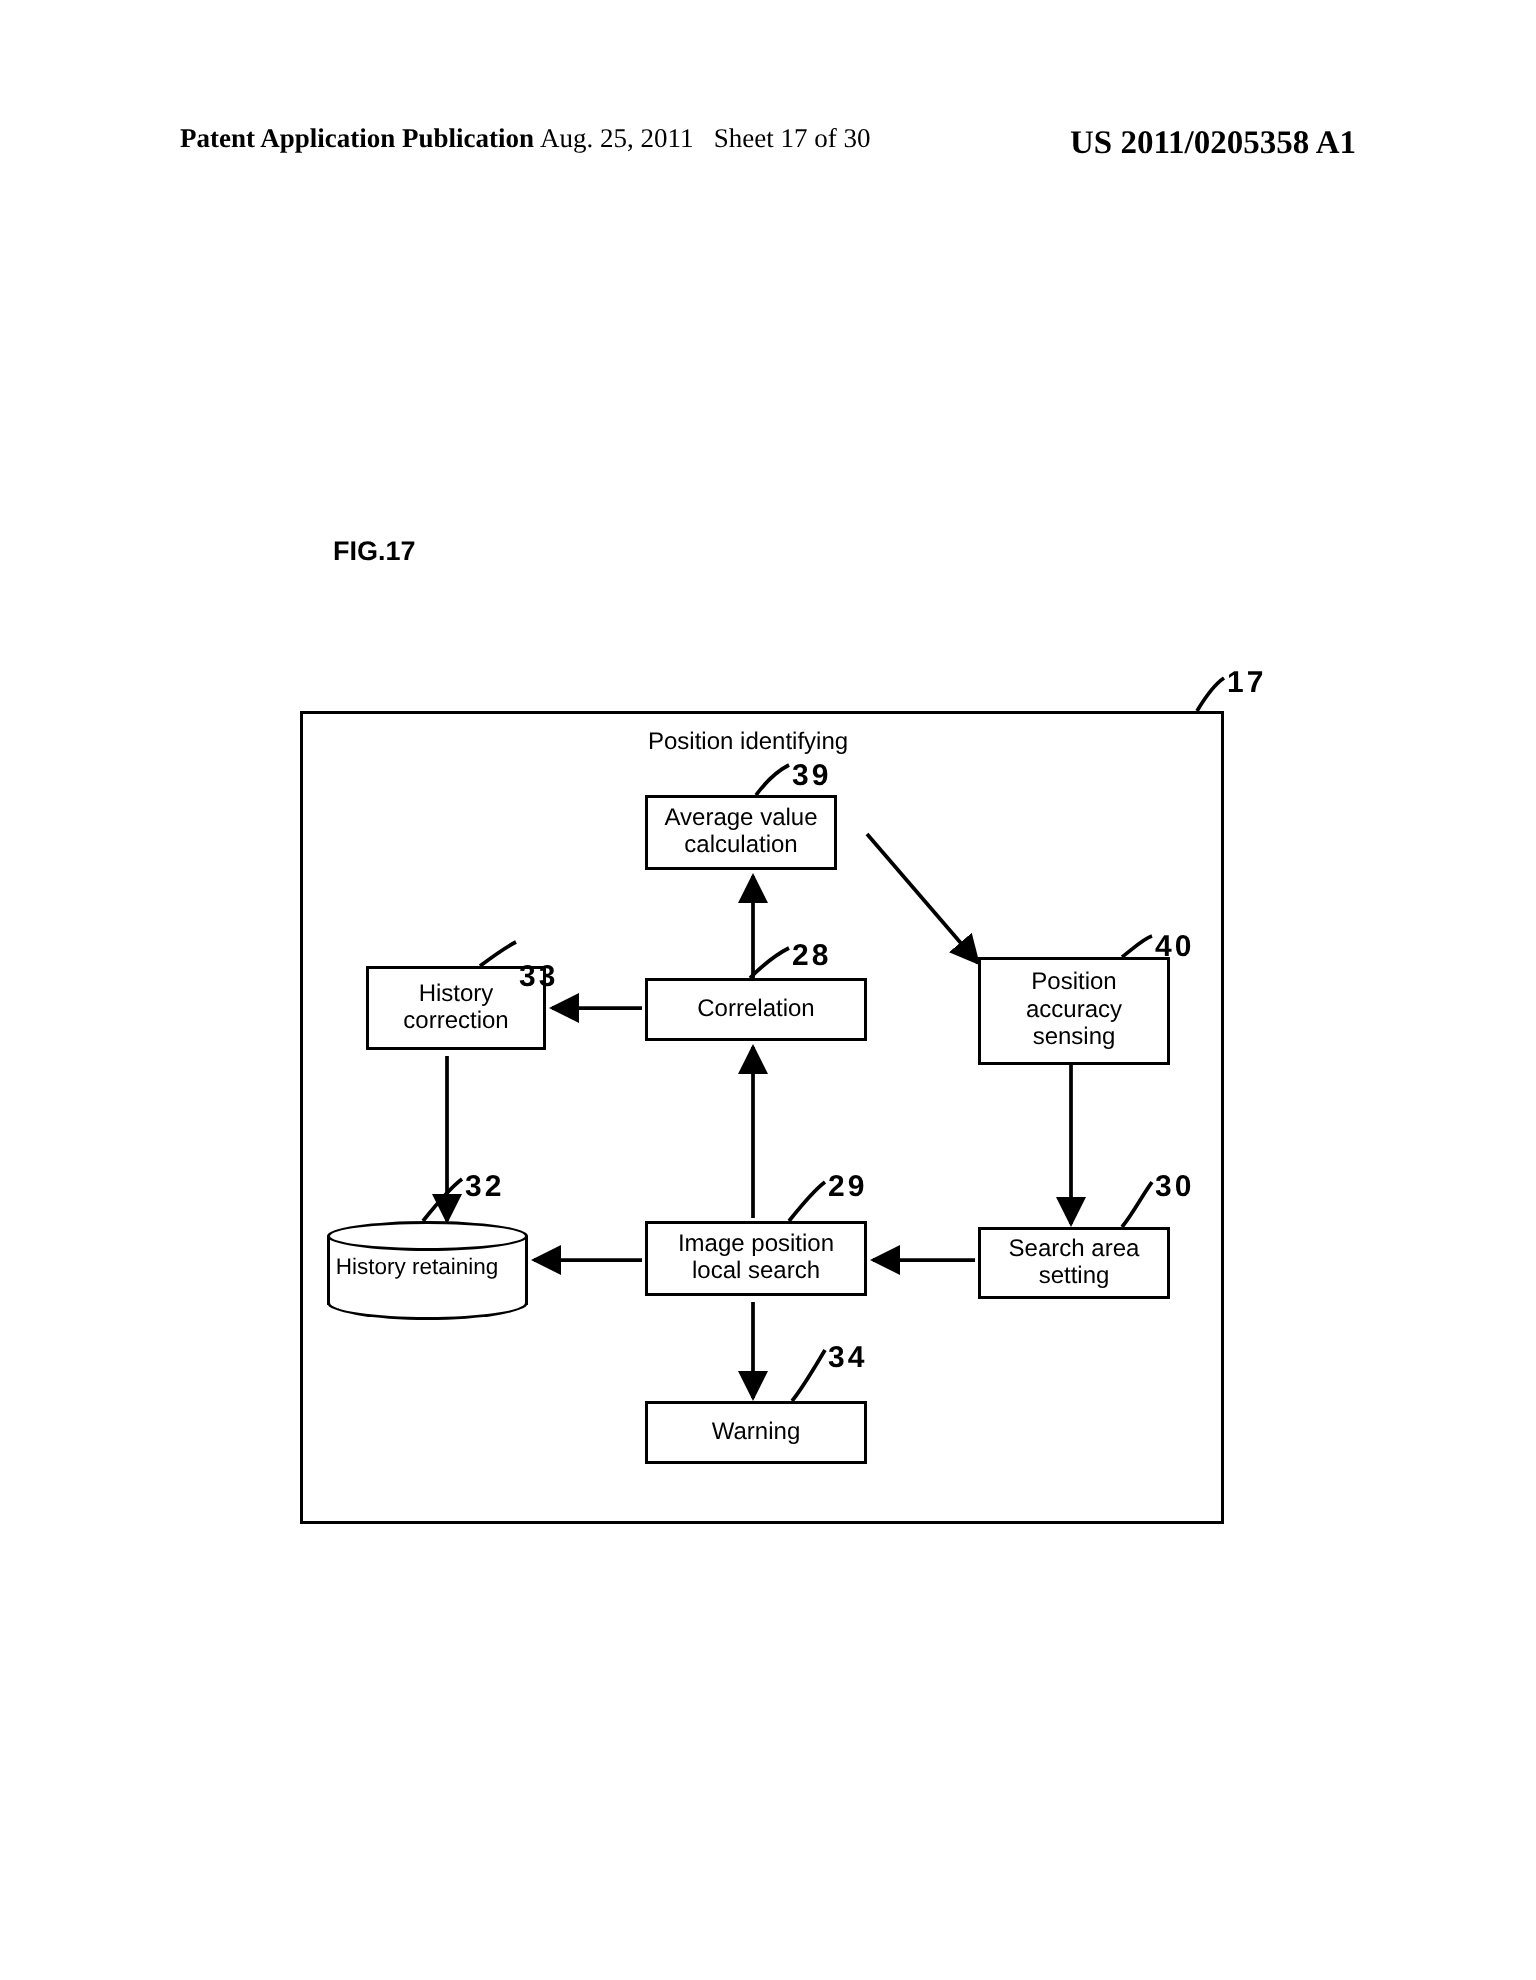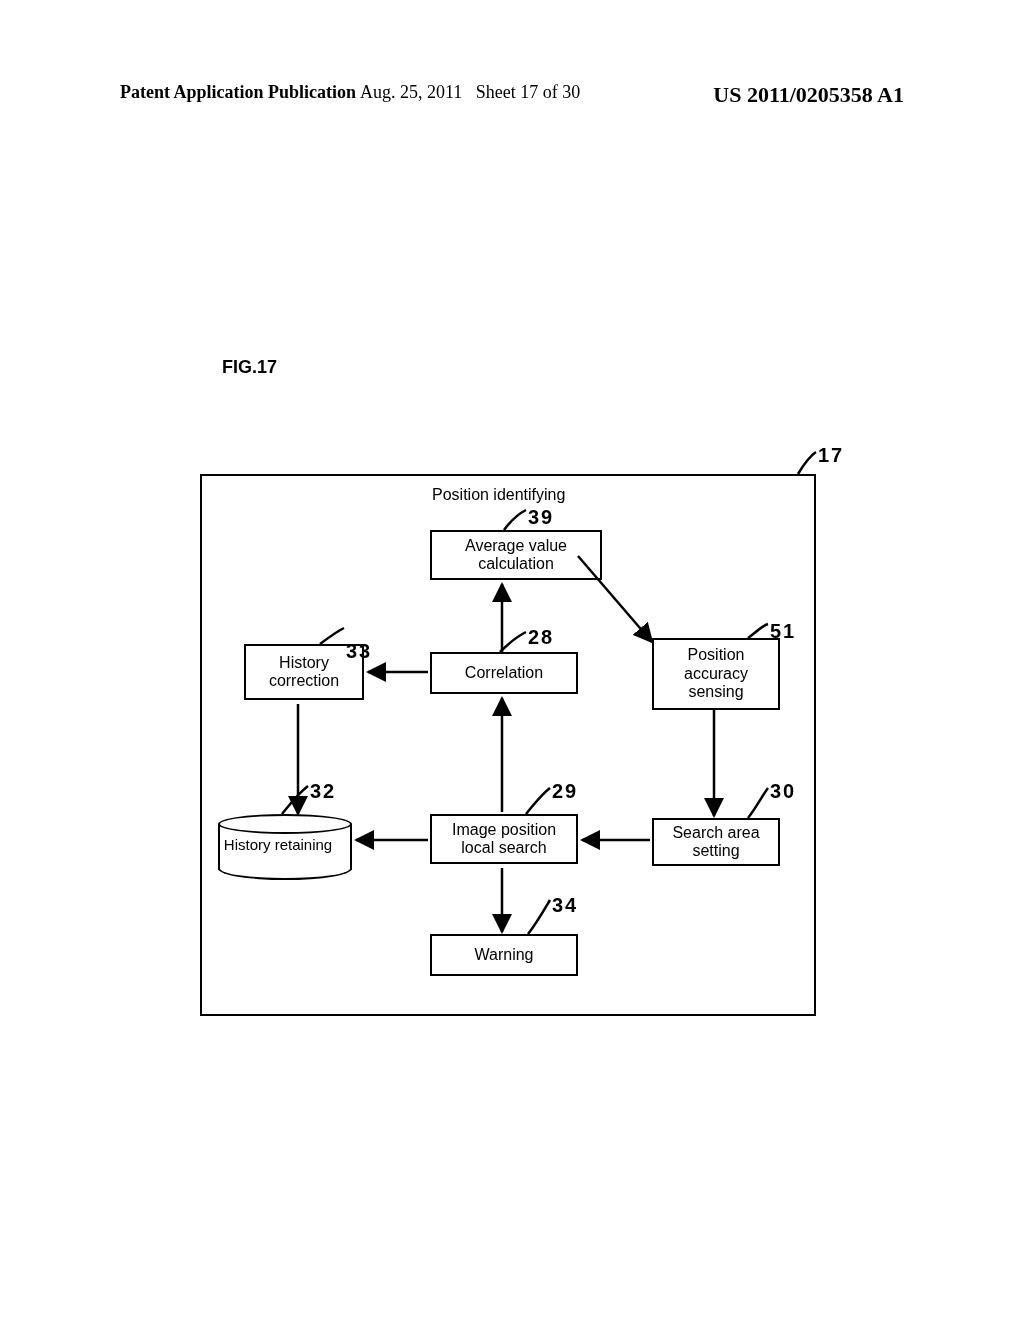--- a/index.html
+++ b/index.html
@@ -145,21 +145,21 @@
   <div class="header-right">US 2011/0205358 A1</div>
 
   <div class="fig-label">FIG.17</div>
 
   <div class="diagram">
 
     <div class="outer-box"></div>
 
     <div class="label-text" style="left:232px; top:40px;">Position identifying</div>
 
-    <div class="block" style="left:230px; top:84px; width:172px; height:50px; white-space:pre-line;">Average value
+    <div class="block" style="left:230px; top:84px; width:128px; height:50px; white-space:pre-line;">Average value
 calculation</div>
 
     <div class="block" style="left:230px; top:206px; width:148px; height:42px;text-align:right;">Correlation</div>
 
     <div class="block" style="left:44px; top:198px; width:120px; height:56px; white-space:pre-line;">History
 correction</div>
 
     <div class="block" style="left:452px; top:192px; width:128px; height:72px; white-space:pre-line;">Position
 accuracy
 sensing</div>
@@ -176,21 +176,21 @@
       <div class="cyl-body"></div>
       <div class="cyl-bot2"></div>
       <div class="cyl-top"></div>
       <div class="cyl-text">History retaining</div>
     </div>
 
     <div class="ref-num" style="left:618px; top:-2px;">17</div>
     <div class="ref-num" style="left:328px; top:60px;">39</div>
     <div class="ref-num" style="left:328px; top:180px;">28</div>
     <div class="ref-num" style="left:146px; top:194px;">33</div>
-    <div class="ref-num" style="left:570px; top:174px;">51</div>
+    <div class="ref-num" style="left:570px; top:174px;">40</div>
     <div class="ref-num" style="left:110px; top:334px;">32</div>
     <div class="ref-num" style="left:352px; top:334px;">29</div>
     <div class="ref-num" style="left:570px; top:334px;">30</div>
     <div class="ref-num" style="left:352px; top:448px;">34</div>
 
     <svg class="arrows" viewBox="0 0 620 574">
       <defs>
         <marker id="ah" viewBox="0 0 10 10" refX="9" refY="5" markerWidth="8" markerHeight="8" orient="auto-start-reverse">
           <path d="M 0 0 L 10 5 L 0 10 z" fill="#000"></path>
         </marker>

